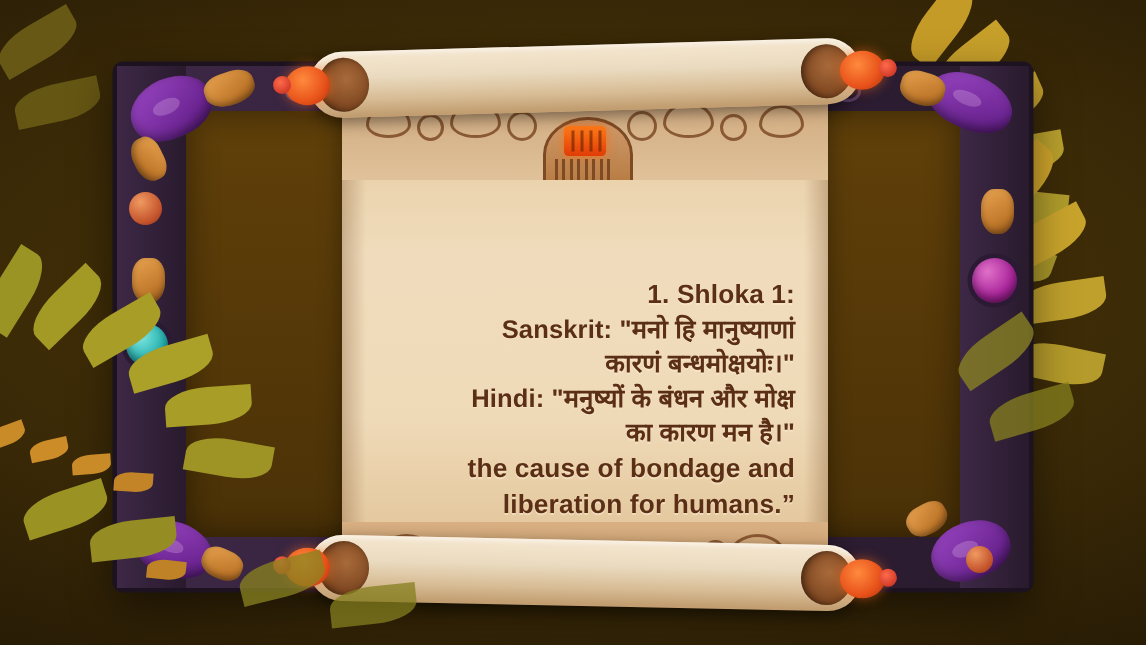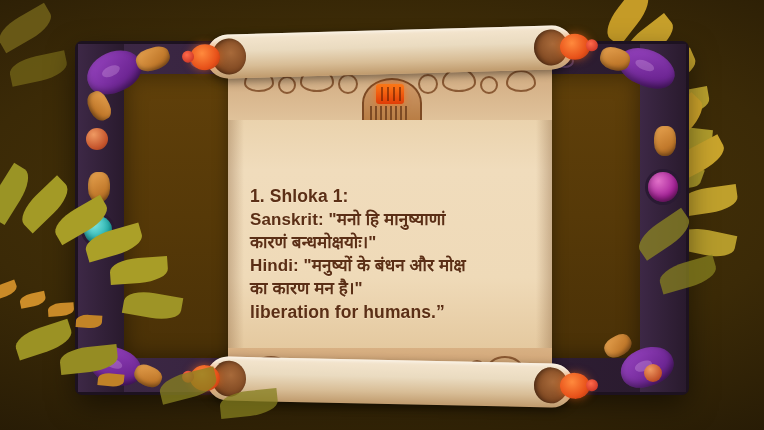--- a/index.html
+++ b/index.html
@@ -125,22 +125,22 @@
   }
   .knob.l{left:-16px;}
   .knob.r{right:-16px;}
   .knob-tip{position:absolute;top:15px;width:12px;height:12px;border-radius:50%;
             background:radial-gradient(circle at 40% 35%,#ff6a4a,#c0281c);}
   .knob-tip.l{left:-24px;}
   .knob-tip.r{right:-24px;}
 
   
   #text-block{
-    position:absolute;left:22px;right:22px;top:128px;
-    text-align:left;color:#5b2f16;
+    position:absolute;left:39px;right:22px;top:128px;
+    text-align:right;color:#5b2f16;
     font-weight:bold;line-height:1.30;
     text-shadow:0 1px 0 rgba(255,240,215,.45);
   }
   .line{font-size:17.5px;letter-spacing:.1px;margin:1px 0;white-space:nowrap;}
   .line.dev{font-size:17px;}
   .label{color:#5b2f16;}
 </style>
 </head>
 <body>
 
@@ -267,20 +267,23 @@
           <span>कारणं बन्धमोक्षयोः।"</span>
         </div>
         <div class="line dev">
           <span class="label">Hindi:</span>
           <span>"मनुष्यों के बंधन और मोक्ष</span>
         </div>
         <div class="line dev">
           <span>का कारण मन है।"</span>
         </div>
         <div class="line">
+          <span>the cause of bondage and</span>
+        </div>
+        <div class="line">
           <span>liberation for humans.”</span>
         </div>
       </div>
     </div>
 
     <div class="roll top">
       <div class="roll-cap l"></div>
       <div class="roll-cap r"></div>
       <div class="knob l"></div>
       <div class="knob r"></div>

